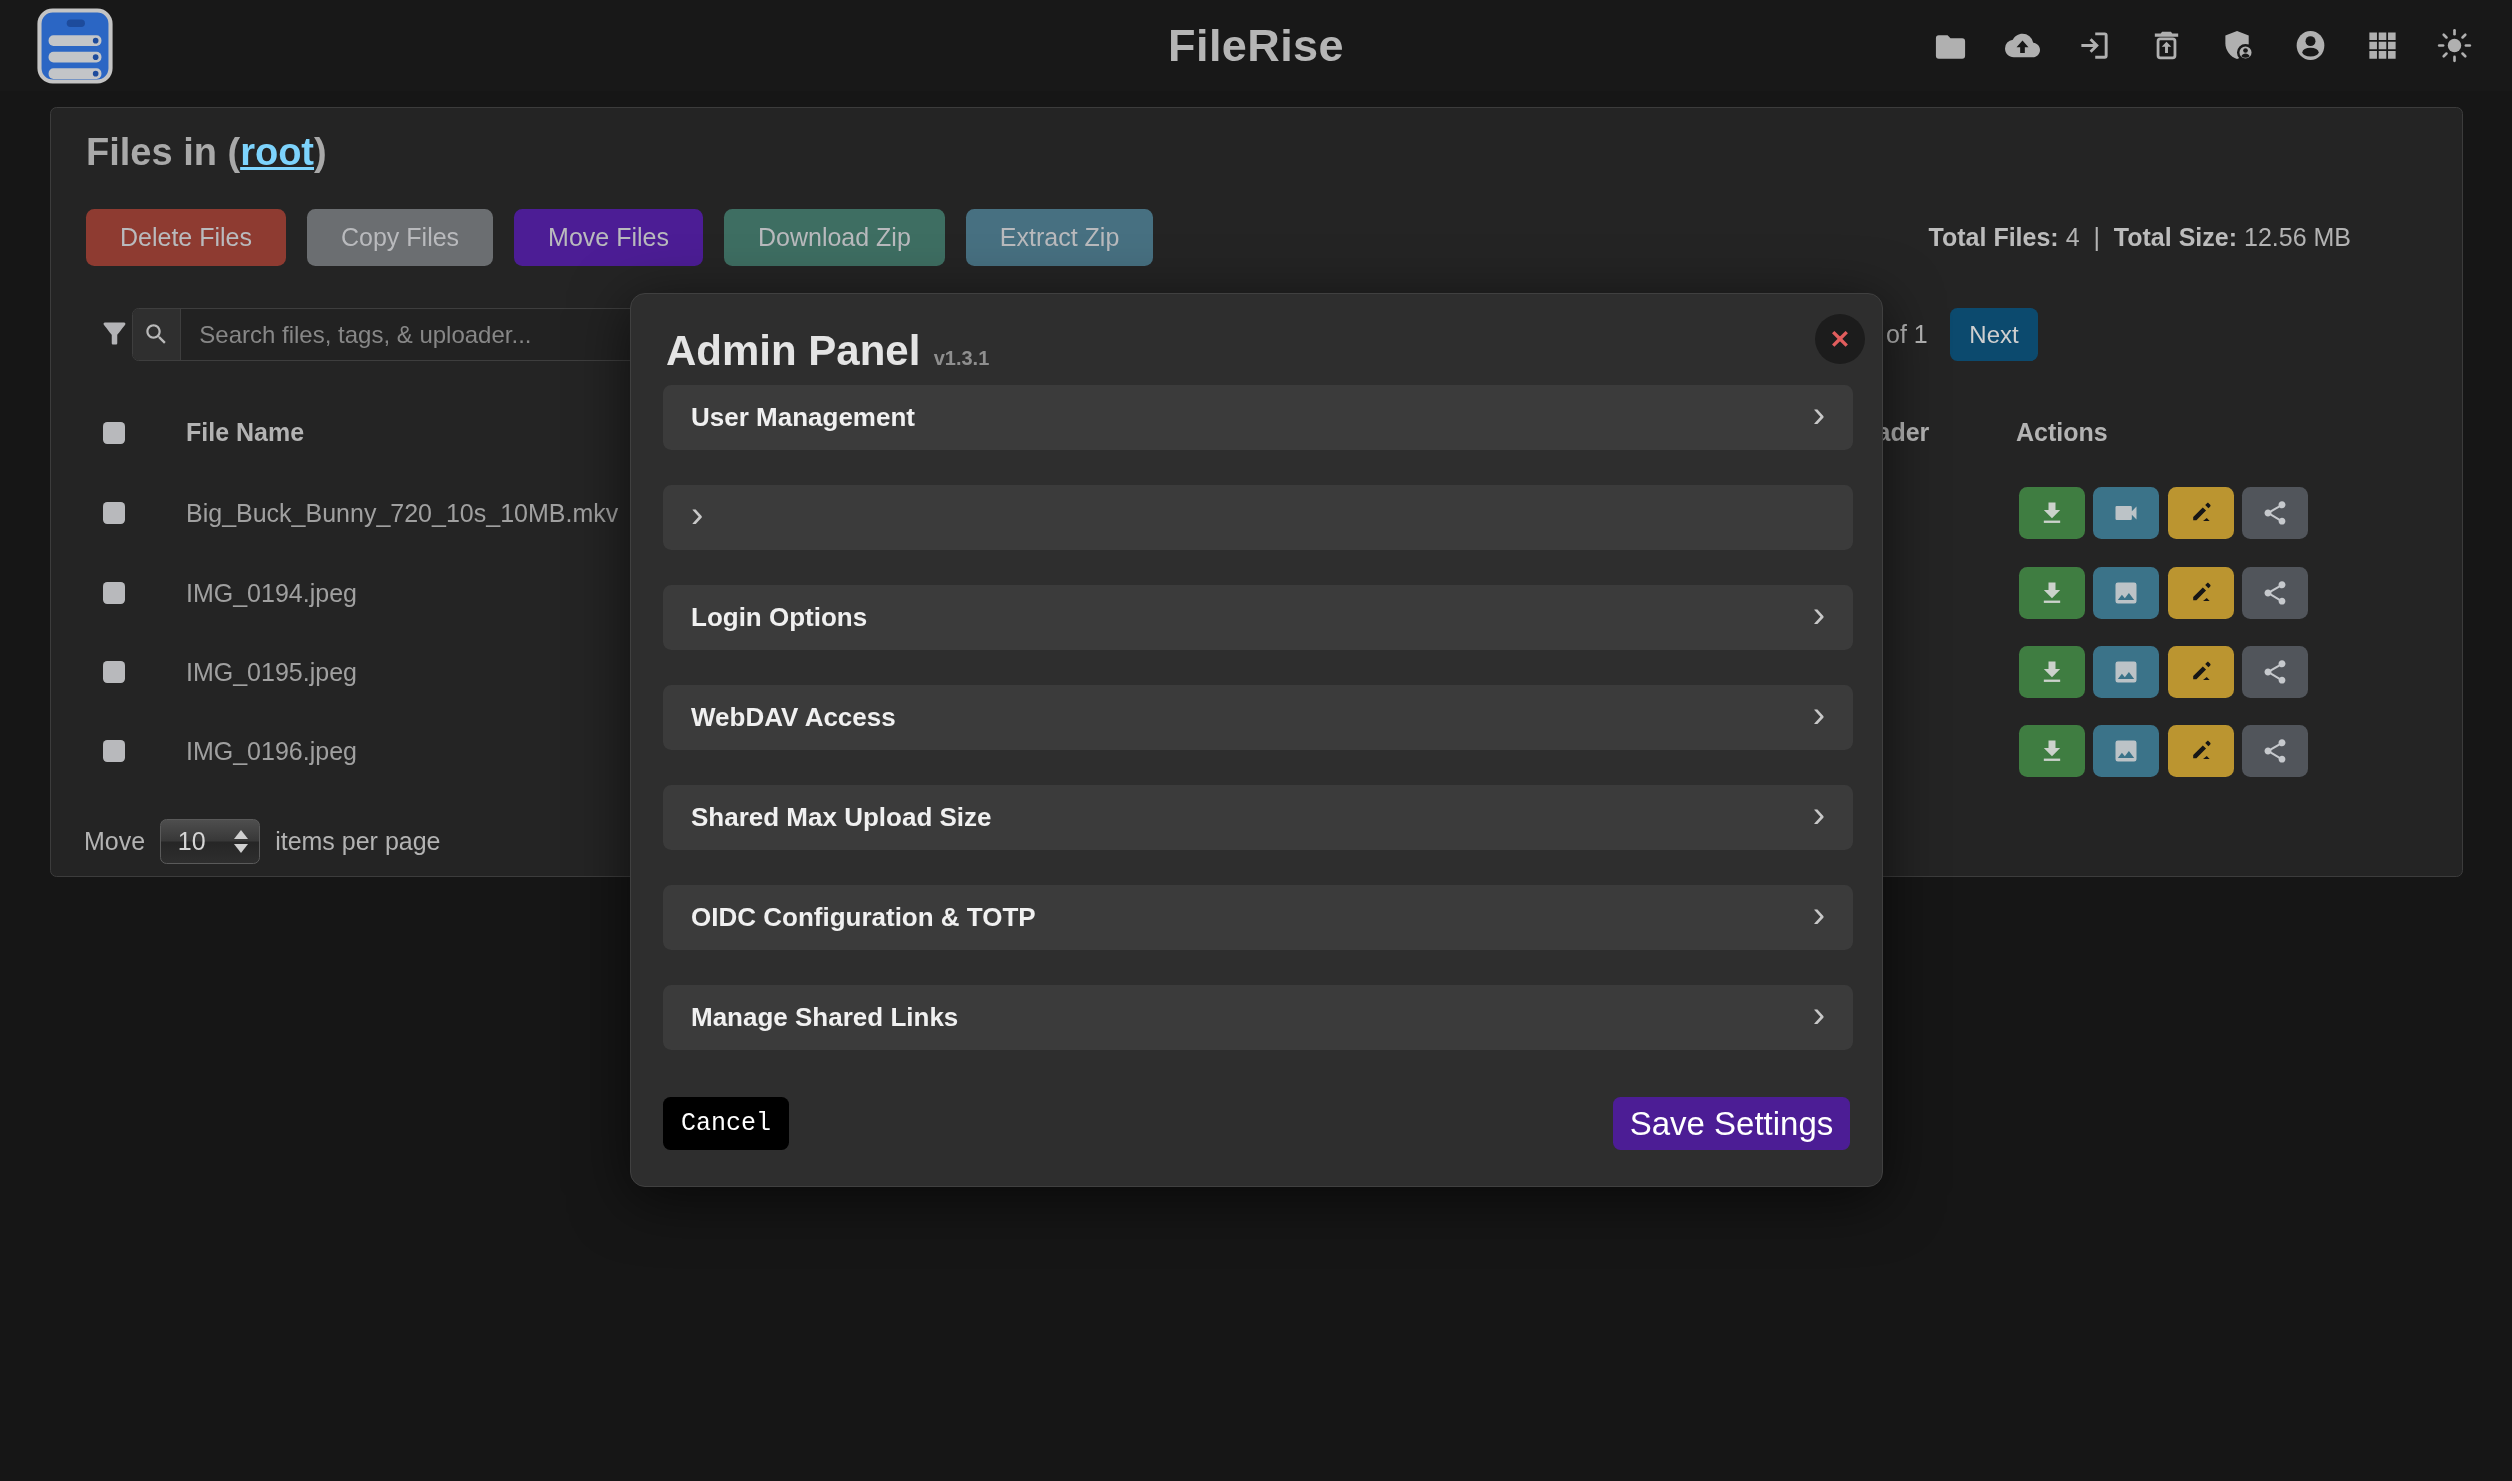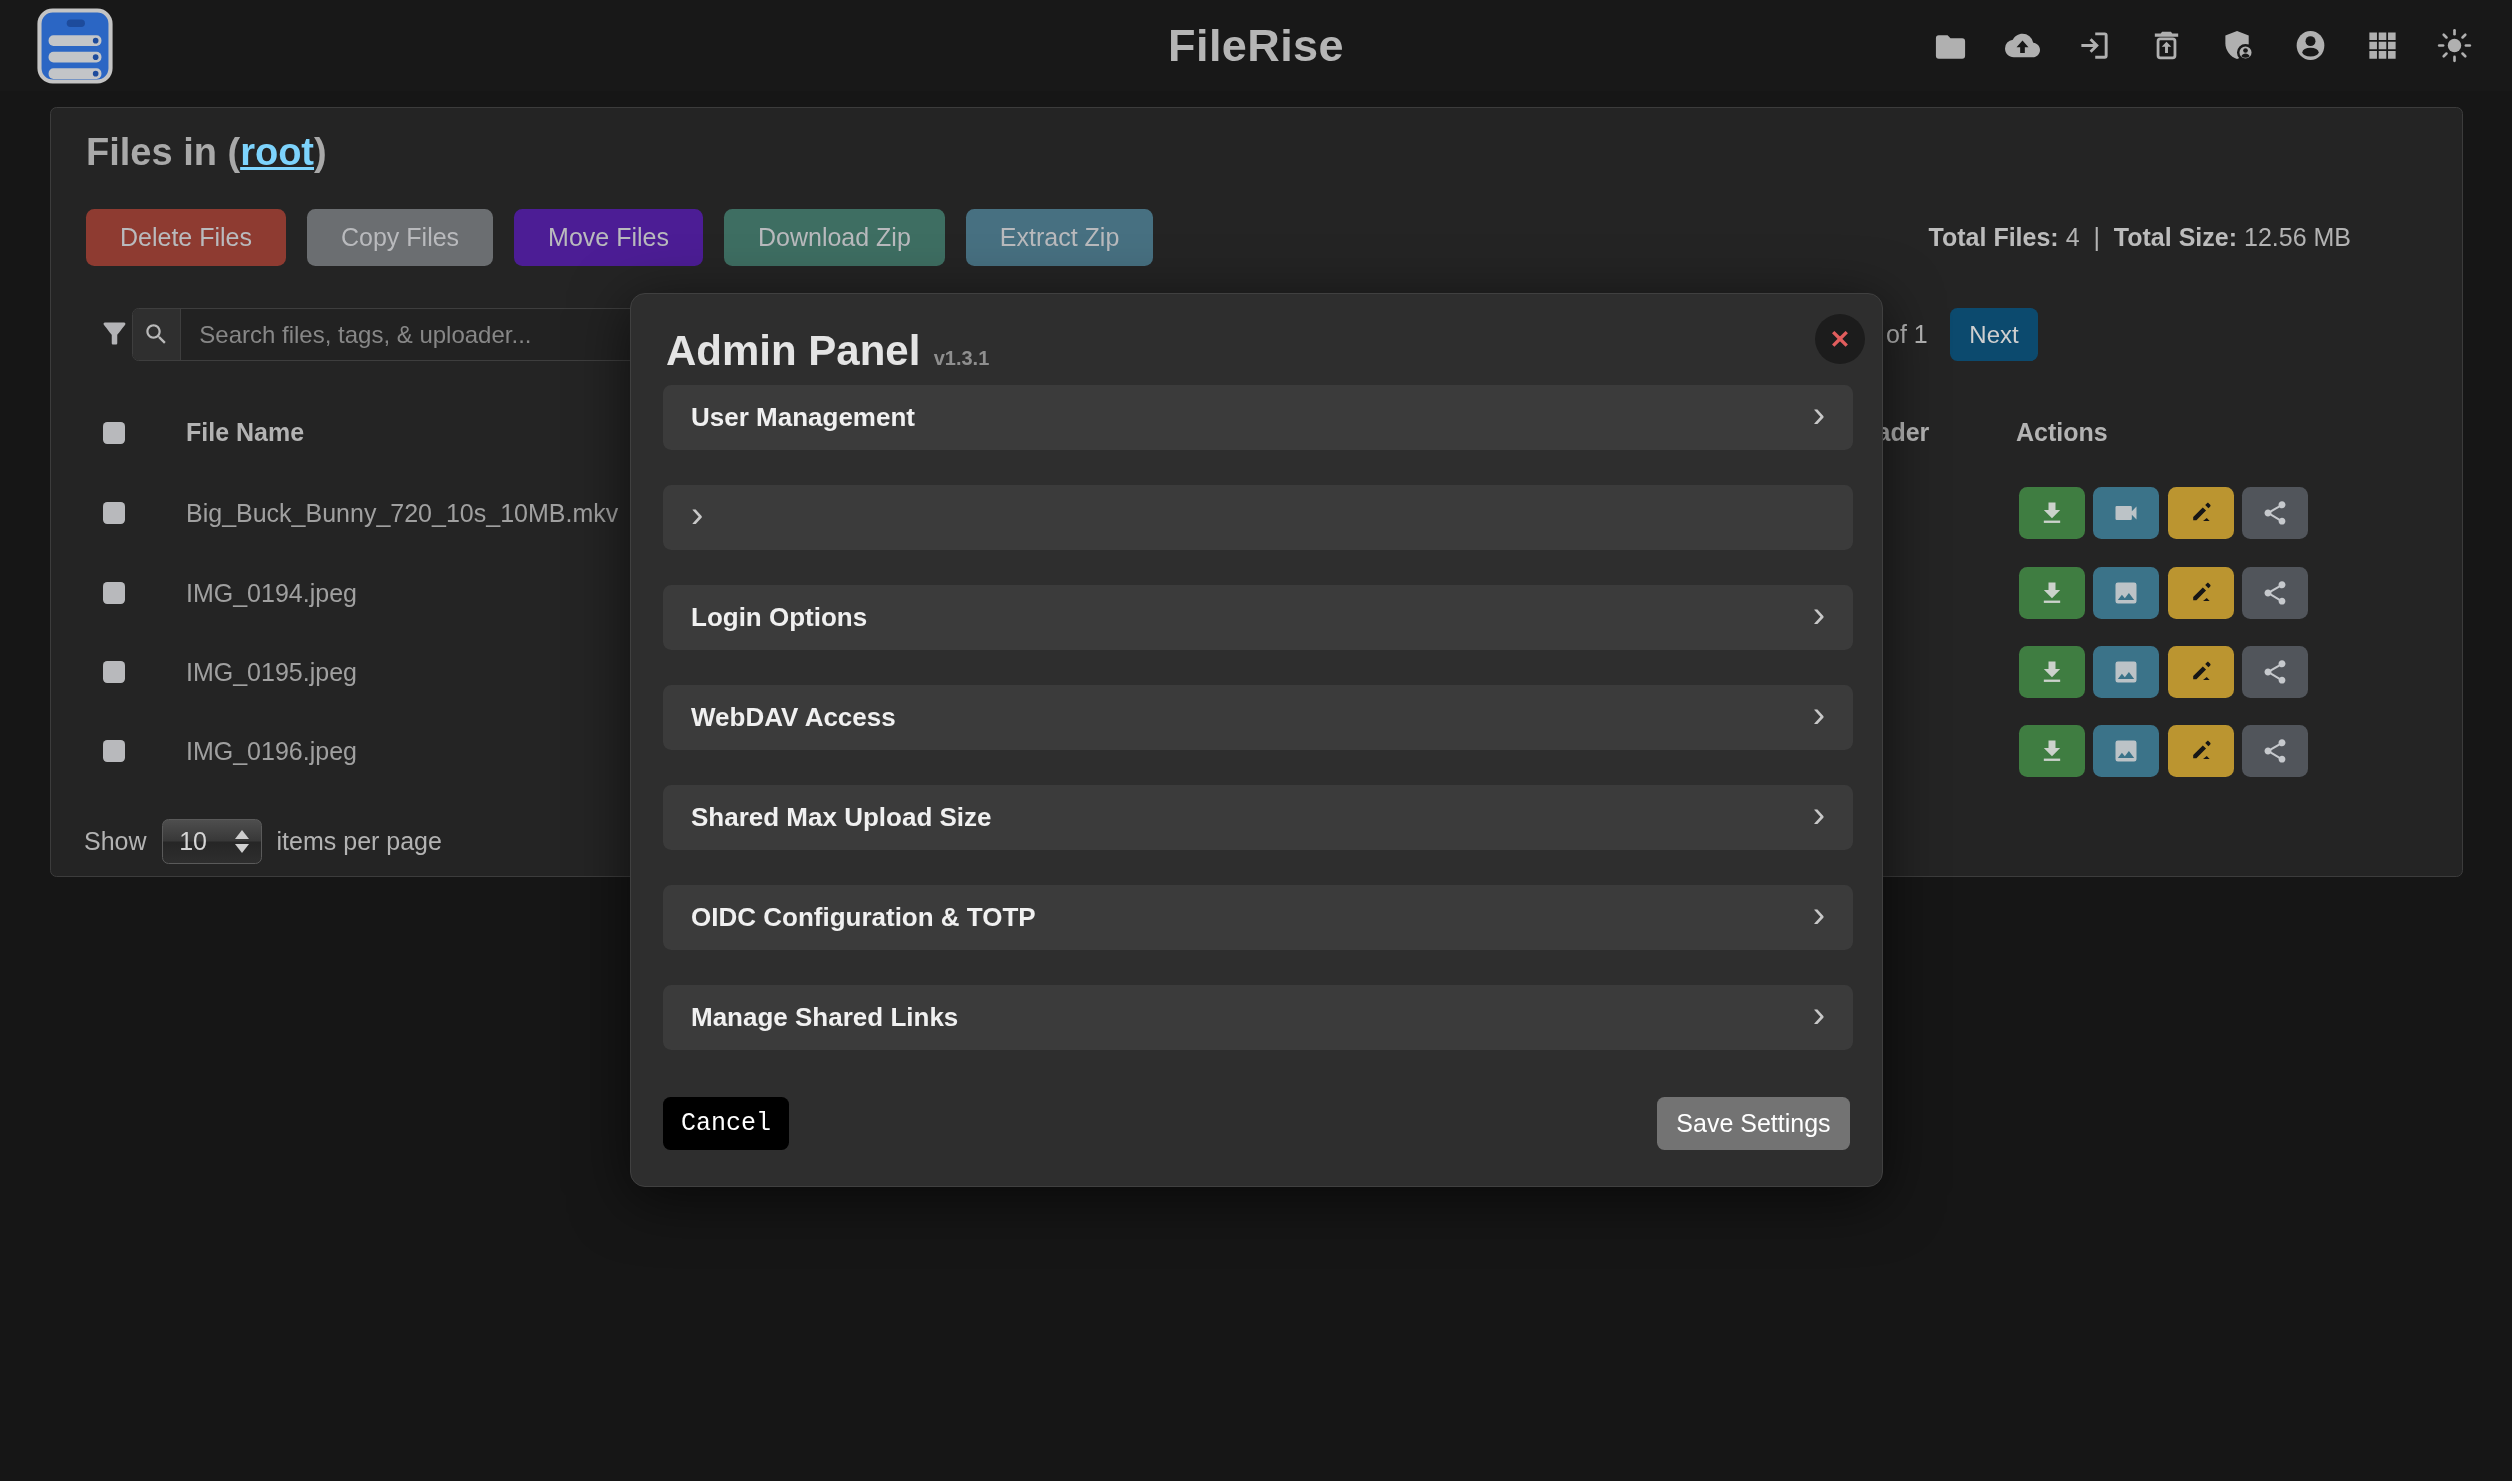--- a/index.html
+++ b/index.html
@@ -121,23 +121,23 @@
     display:flex; align-items:center; padding:0 28px;
   }
   .section-label { flex:1; font-size:26px; font-weight:bold; color:#f0f0f0; }
   .section-chevron { font-size:37px; color:#c8c8c8; line-height:1; transform:translateY(-3.3px); }
   .cancel-btn {
     position:absolute; left:32px; top:803px; width:126px; height:53px;
     background:#000000; border:none; border-radius:7.5px;
     font-family:Liberation Mono, monospace; font-size:25px; color:#ffffff; cursor:pointer;
   }
   .save-btn {
-    position:absolute; right:32px; top:803px; width:193px; height:53px;
-    background:#737373; border:none; border-radius:7.5px;
-    font-family:inherit; font-size:25px; color:#ffffff; cursor:pointer;
+    position:absolute; right:32px; top:803px; width:237px; height:53px;
+    background:#4c1d95; border:none; border-radius:7.5px;
+    font-family:inherit; font-size:33px; color:#ffffff; cursor:pointer;
   }
 </style>
 </head>
 <body>
 
 <div class="topbar">
   <div class="logo">
     <svg viewBox="0 0 92 92">
       <rect x="3" y="3" width="86" height="86" rx="16" fill="#2b66c4" stroke="#c4c4c4" stroke-width="5"></rect>
       <rect x="36" y="14" width="22" height="9" rx="4.5" fill="#1d4b9c"></rect>
@@ -368,21 +368,21 @@
         </button>
       <button class="act-btn act-share">
           <svg viewBox="0 0 24 24" fill="currentColor">
             <path d="M18 16.08c-.76 0-1.44.3-1.96.77L8.91 12.7c.05-.23.09-.46.09-.7s-.04-.47-.09-.7l7.05-4.11c.54.5 1.25.81 2.04.81 1.66 0 3-1.34 3-3s-1.34-3-3-3-3 1.34-3 3c0 .24.04.47.09.7L8.04 9.81C7.5 9.31 6.79 9 6 9c-1.66 0-3 1.34-3 3s1.34 3 3 3c.79 0 1.5-.31 2.04-.81l7.12 4.16c-.05.21-.08.43-.08.65 0 1.61 1.31 2.92 2.92 2.92 1.61 0 2.92-1.31 2.92-2.92s-1.31-2.92-2.92-2.92z"></path>
           </svg>
         </button>
     </div>
   </div>
 
   <div class="perpage">
-    <span>Show</span>
+    <span>Move</span>
     <div class="select">
       <span class="val">10</span>
       <span class="spin">
           <i class="up"></i>
           <i class="dn"></i>
         </span>
     </div>
     <span>items per page</span>
   </div>
 </div>

